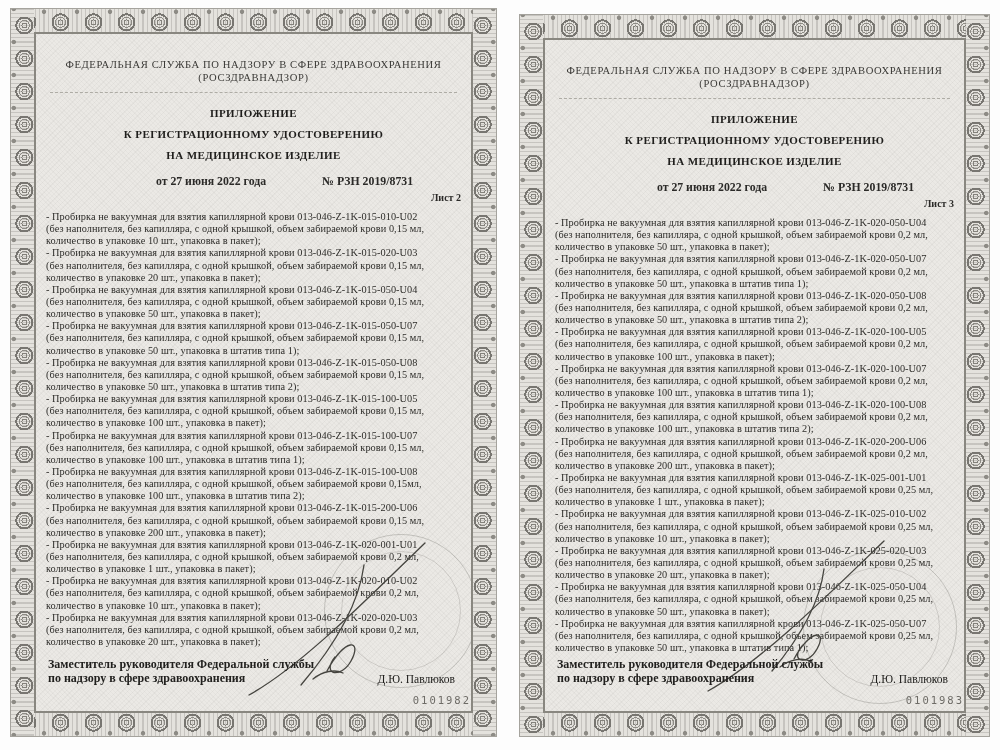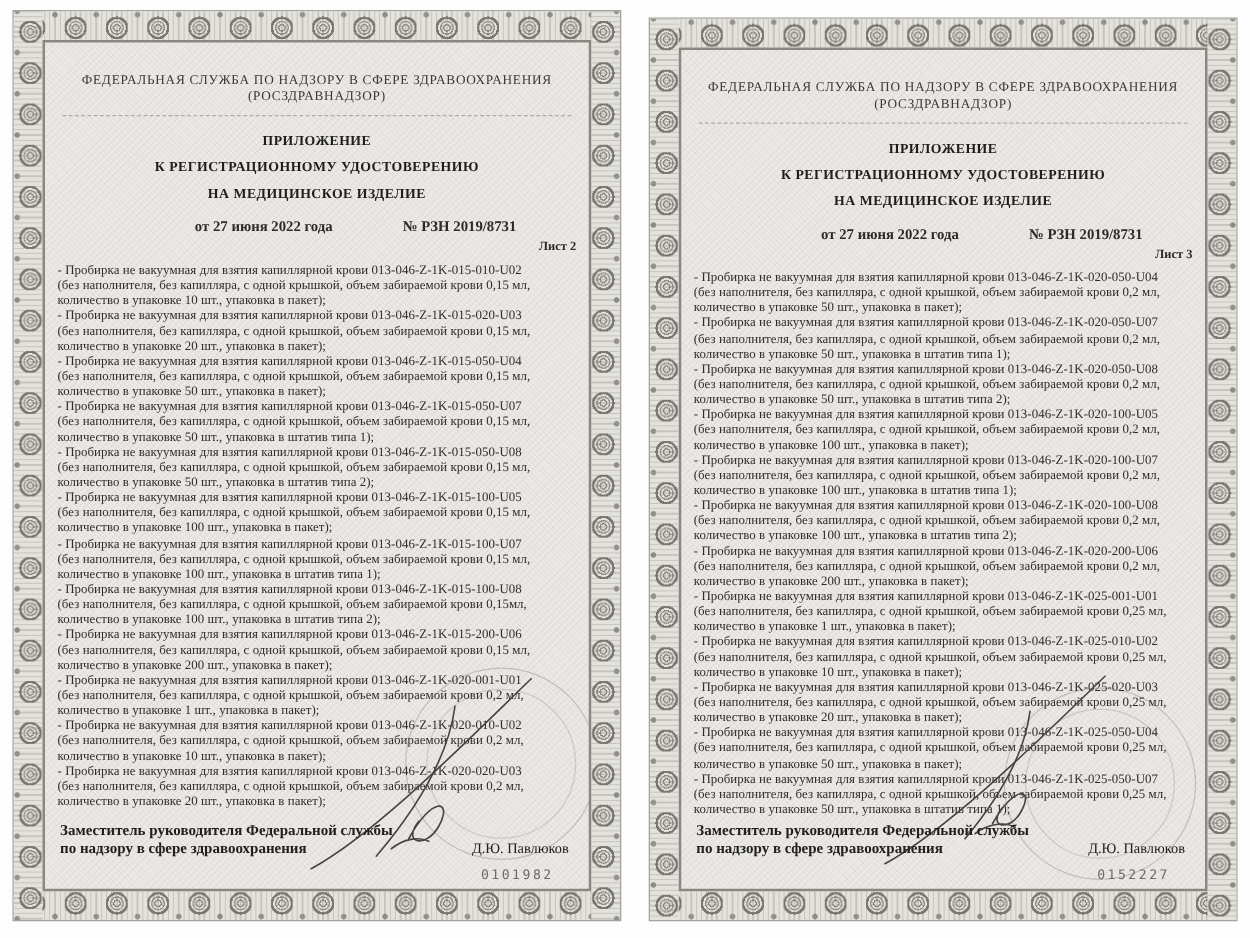--- a/index.html
+++ b/index.html
@@ -131,21 +131,21 @@
     color:#21201e;
   }
   .signer-name{
     font-weight:normal;
     font-size:11.5px;
     padding-right:4px;
     color:#21201e;
   }
   .serial{
     position:absolute;
-    right:28px;bottom:5px;
+    right:0;bottom:5px;
     font-family:"DejaVu Sans Mono","Liberation Mono",monospace;
     font-size:10.5px;
     letter-spacing:2px;
     color:#6d6b66;
     z-index:3;
   }
   .stamp{
     position:absolute;
     width:152px;height:152px;
     border-radius:50%;
@@ -360,15 +360,15 @@
       <path d="M88 124 c 16 -30, 34 -30, 23 -10 c -9 17, -28 13, -15 -3"></path>
       <path d="M74 132 c 10 -8, 24 -10, 32 -5"></path>
     </svg>
     <div class="footer">
       <div class="signer-pos">
         <div>Заместитель руководителя Федеральной службы</div>
         <div>по надзору в сфере здравоохранения</div>
       </div>
       <div class="signer-name">Д.Ю. Павлюков</div>
     </div>
-    <div class="serial">0152227</div>
+    <div class="serial">0101983</div>
   </div>
 </div>
 
 </body></html>

